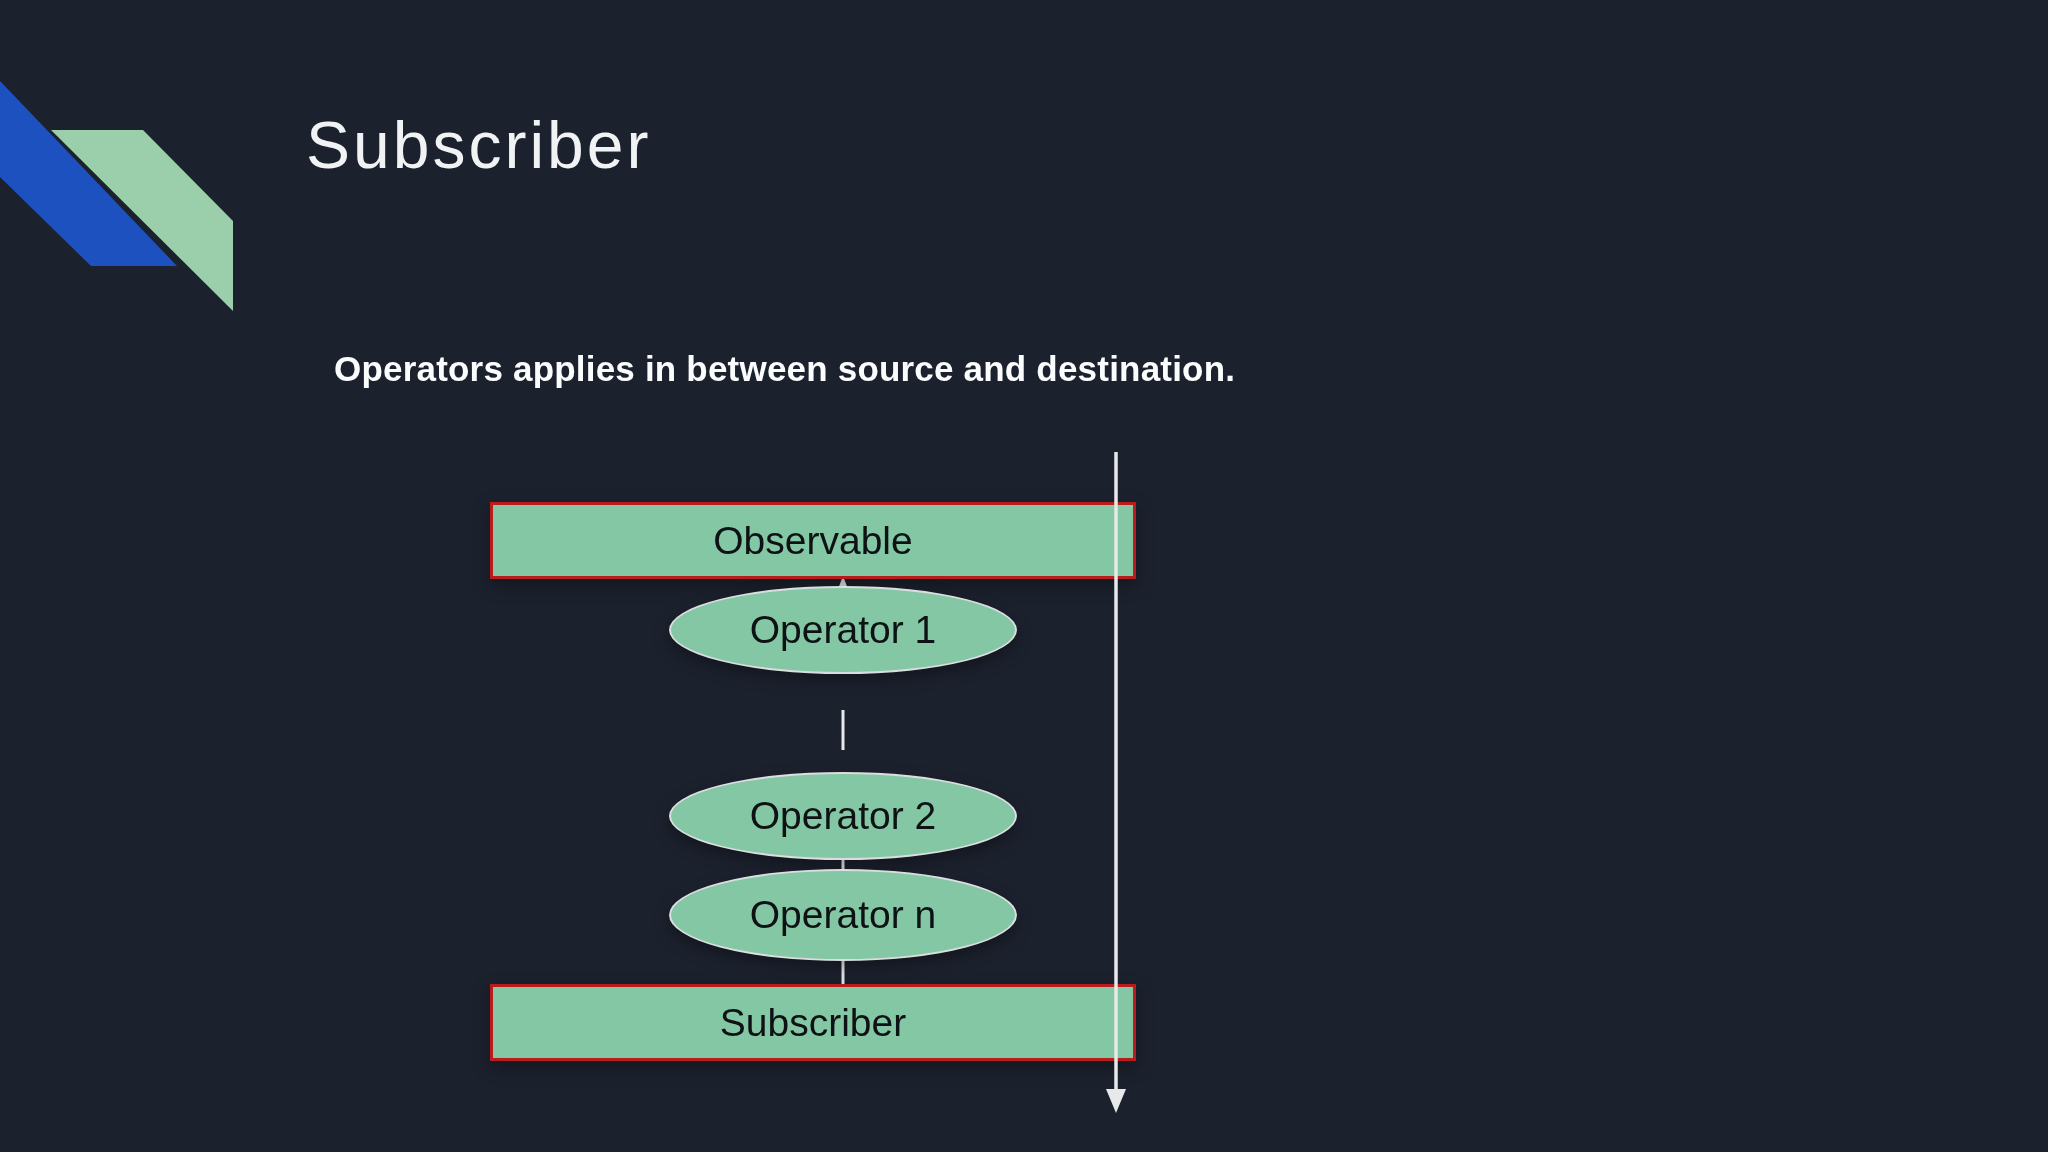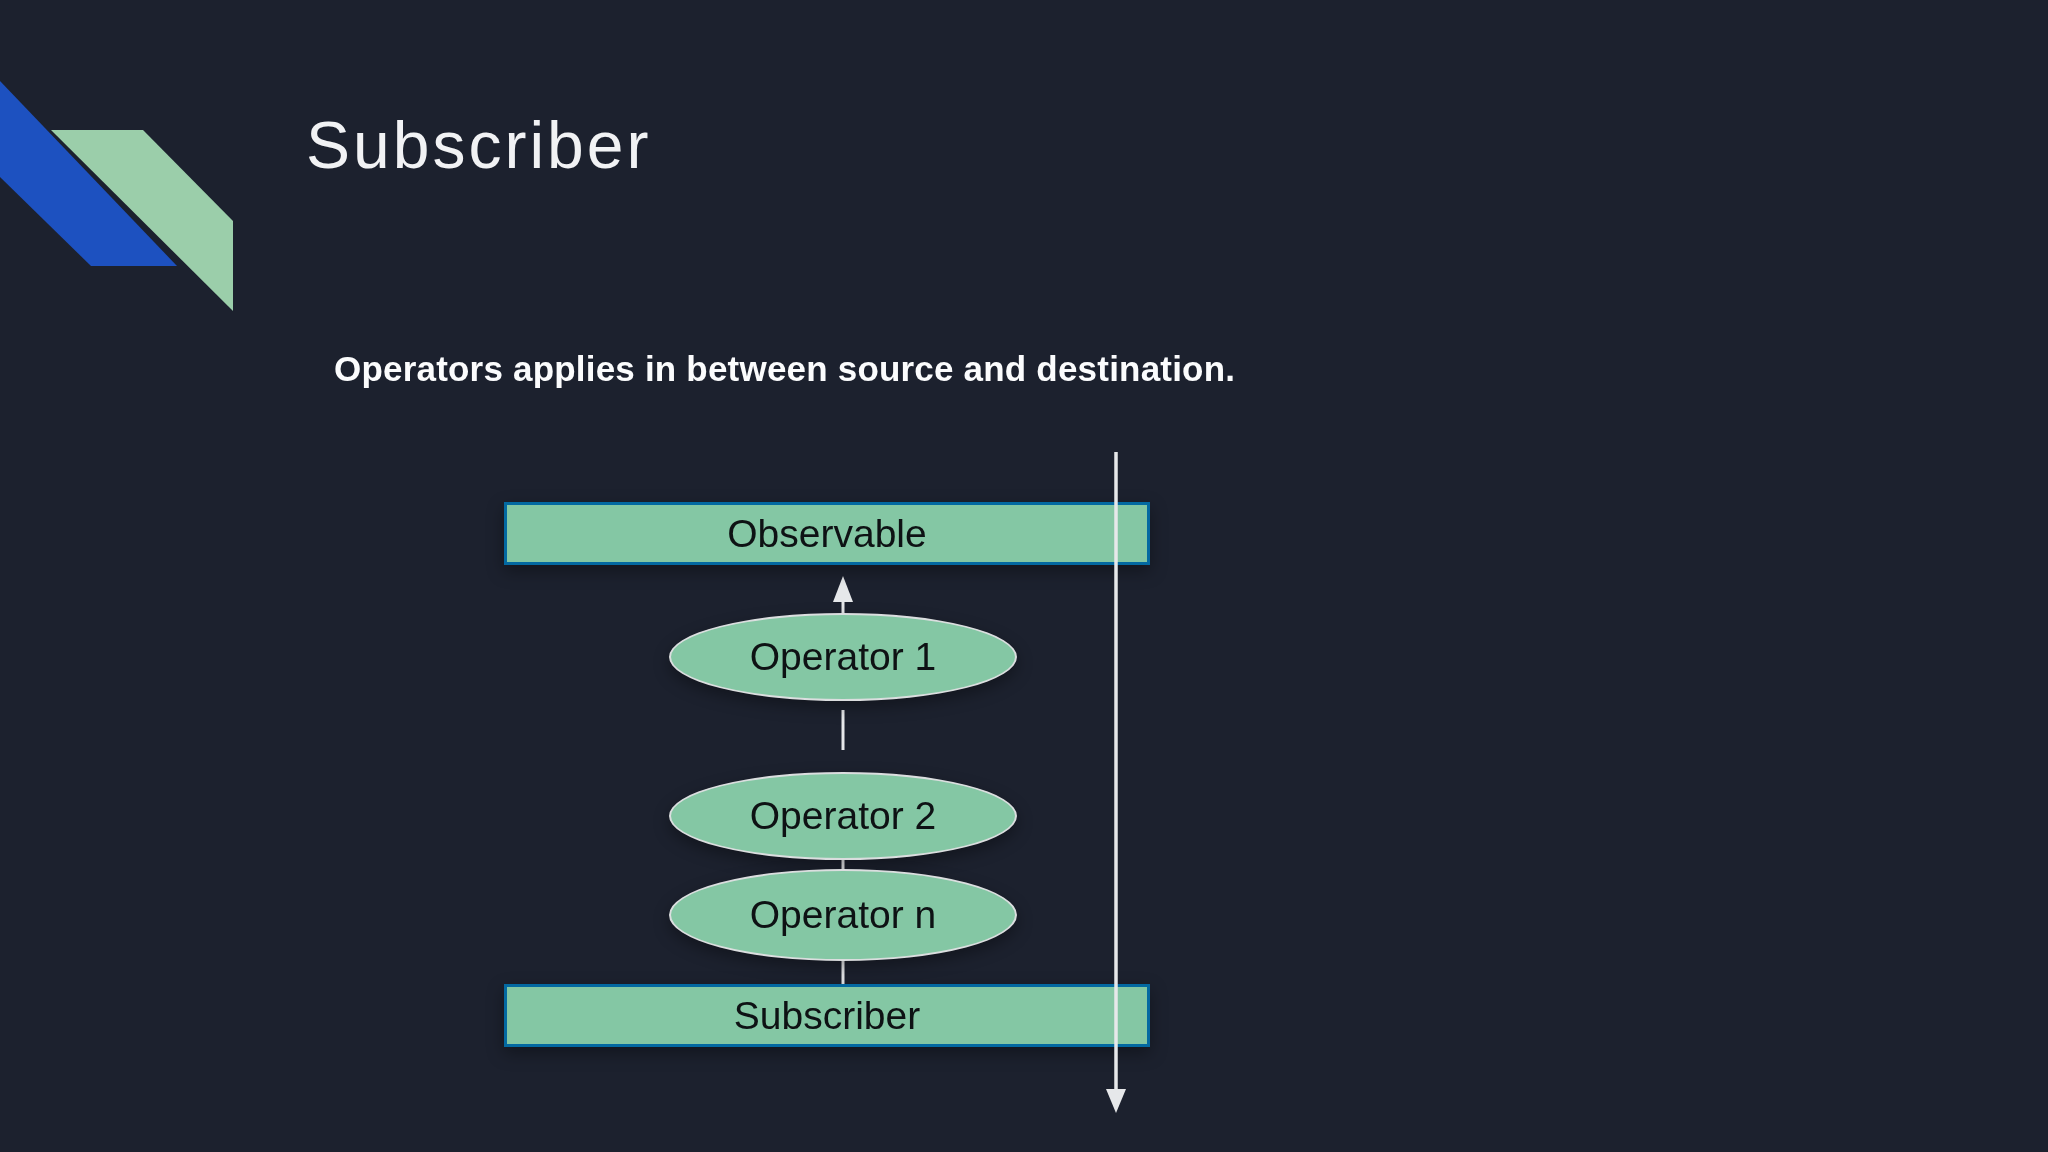--- a/index.html
+++ b/index.html
@@ -58,33 +58,33 @@
     display: flex;
     align-items: center;
     justify-content: center;
     background: #84c7a4;
     color: #0e1214;
     font-size: 39px;
     box-sizing: border-box;
     box-shadow: 0 6px 16px rgba(0,0,0,0.35);
   }
   .node-rect {
-    left: 504px;
+    left: 490px;
     width: 646px;
-    height: 63px;
-    border: 3px solid #0369a1;
+    height: 77px;
+    border: 3px solid #b91c1c;
   }
   .node-ellipse {
     left: 669px;
     width: 348px;
     border: 2.5px solid #dbdedf;
     border-radius: 50%;
   }
   #node-observable { top: 502px; }
-  #node-operator-1 { top: 613px; height: 88px; }
+  #node-operator-1 { top: 586px; height: 88px; }
   #node-operator-2 { top: 772px; height: 88px; }
   #node-operator-n { top: 869px; height: 92px; }
   #node-subscriber { top: 984px; }
 </style>
 </head>
 <body>
 
 <div class="slide">
 
   <svg class="layer layer-decor" viewBox="0 0 2048 1152">

